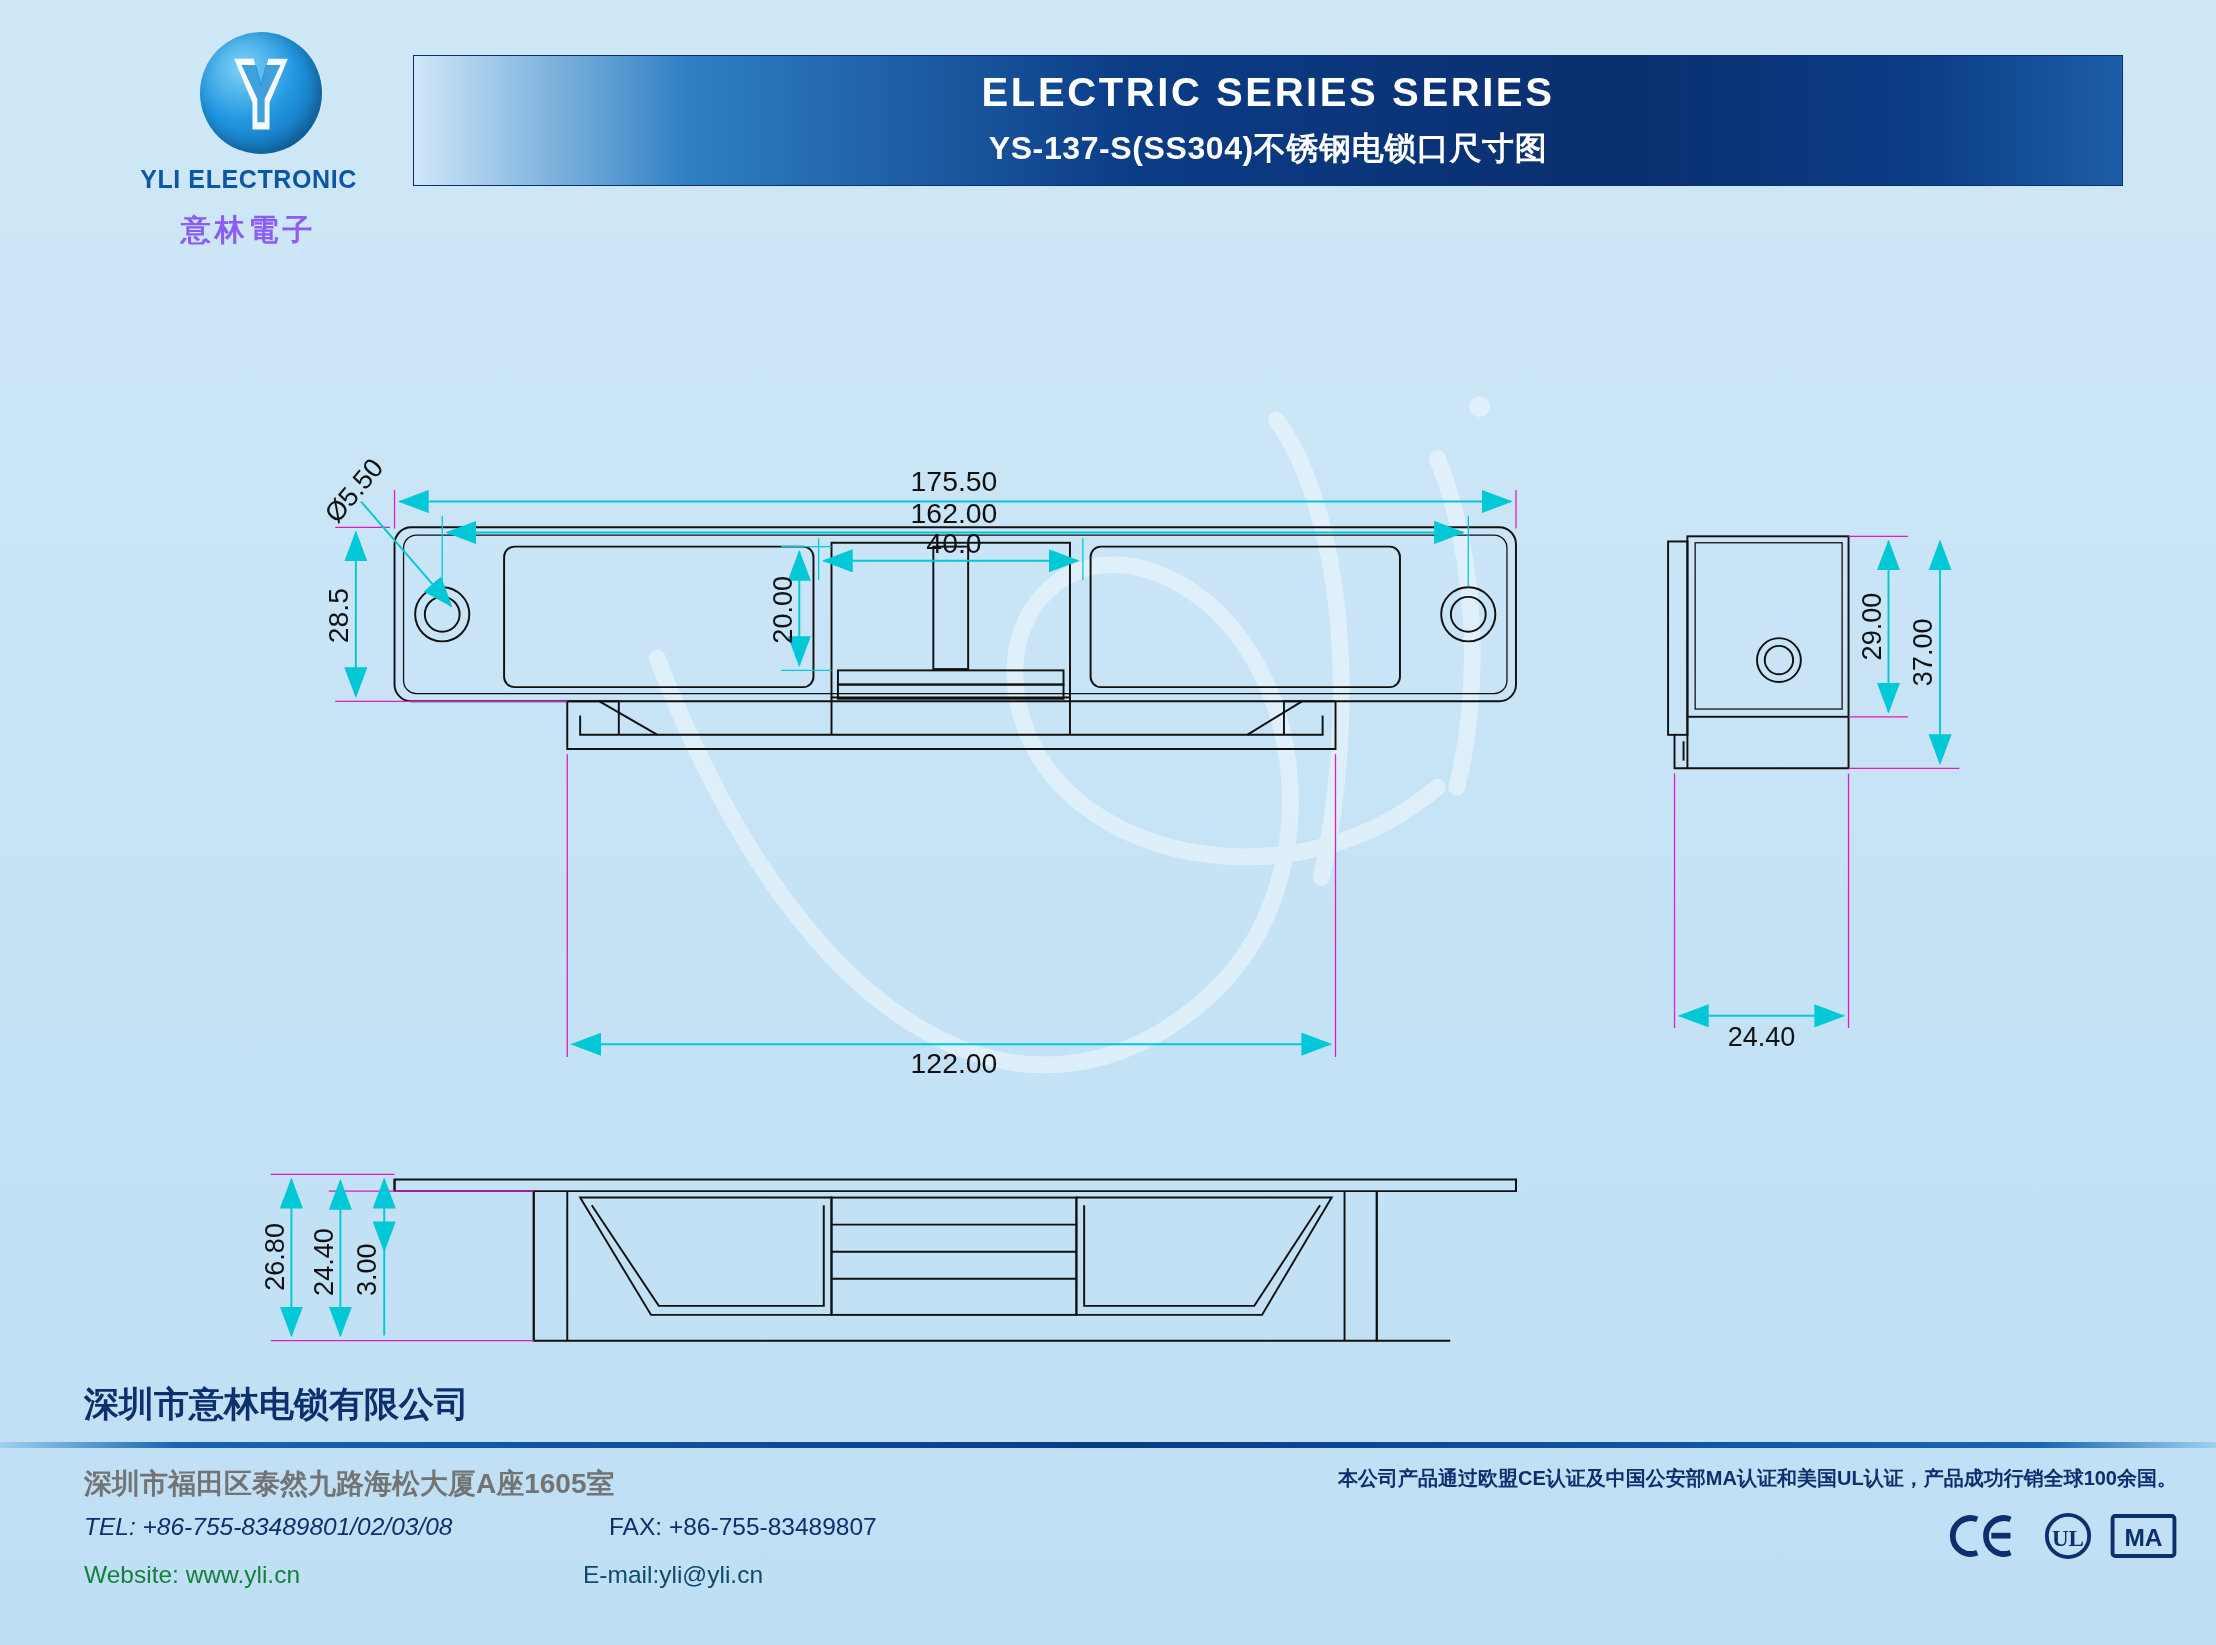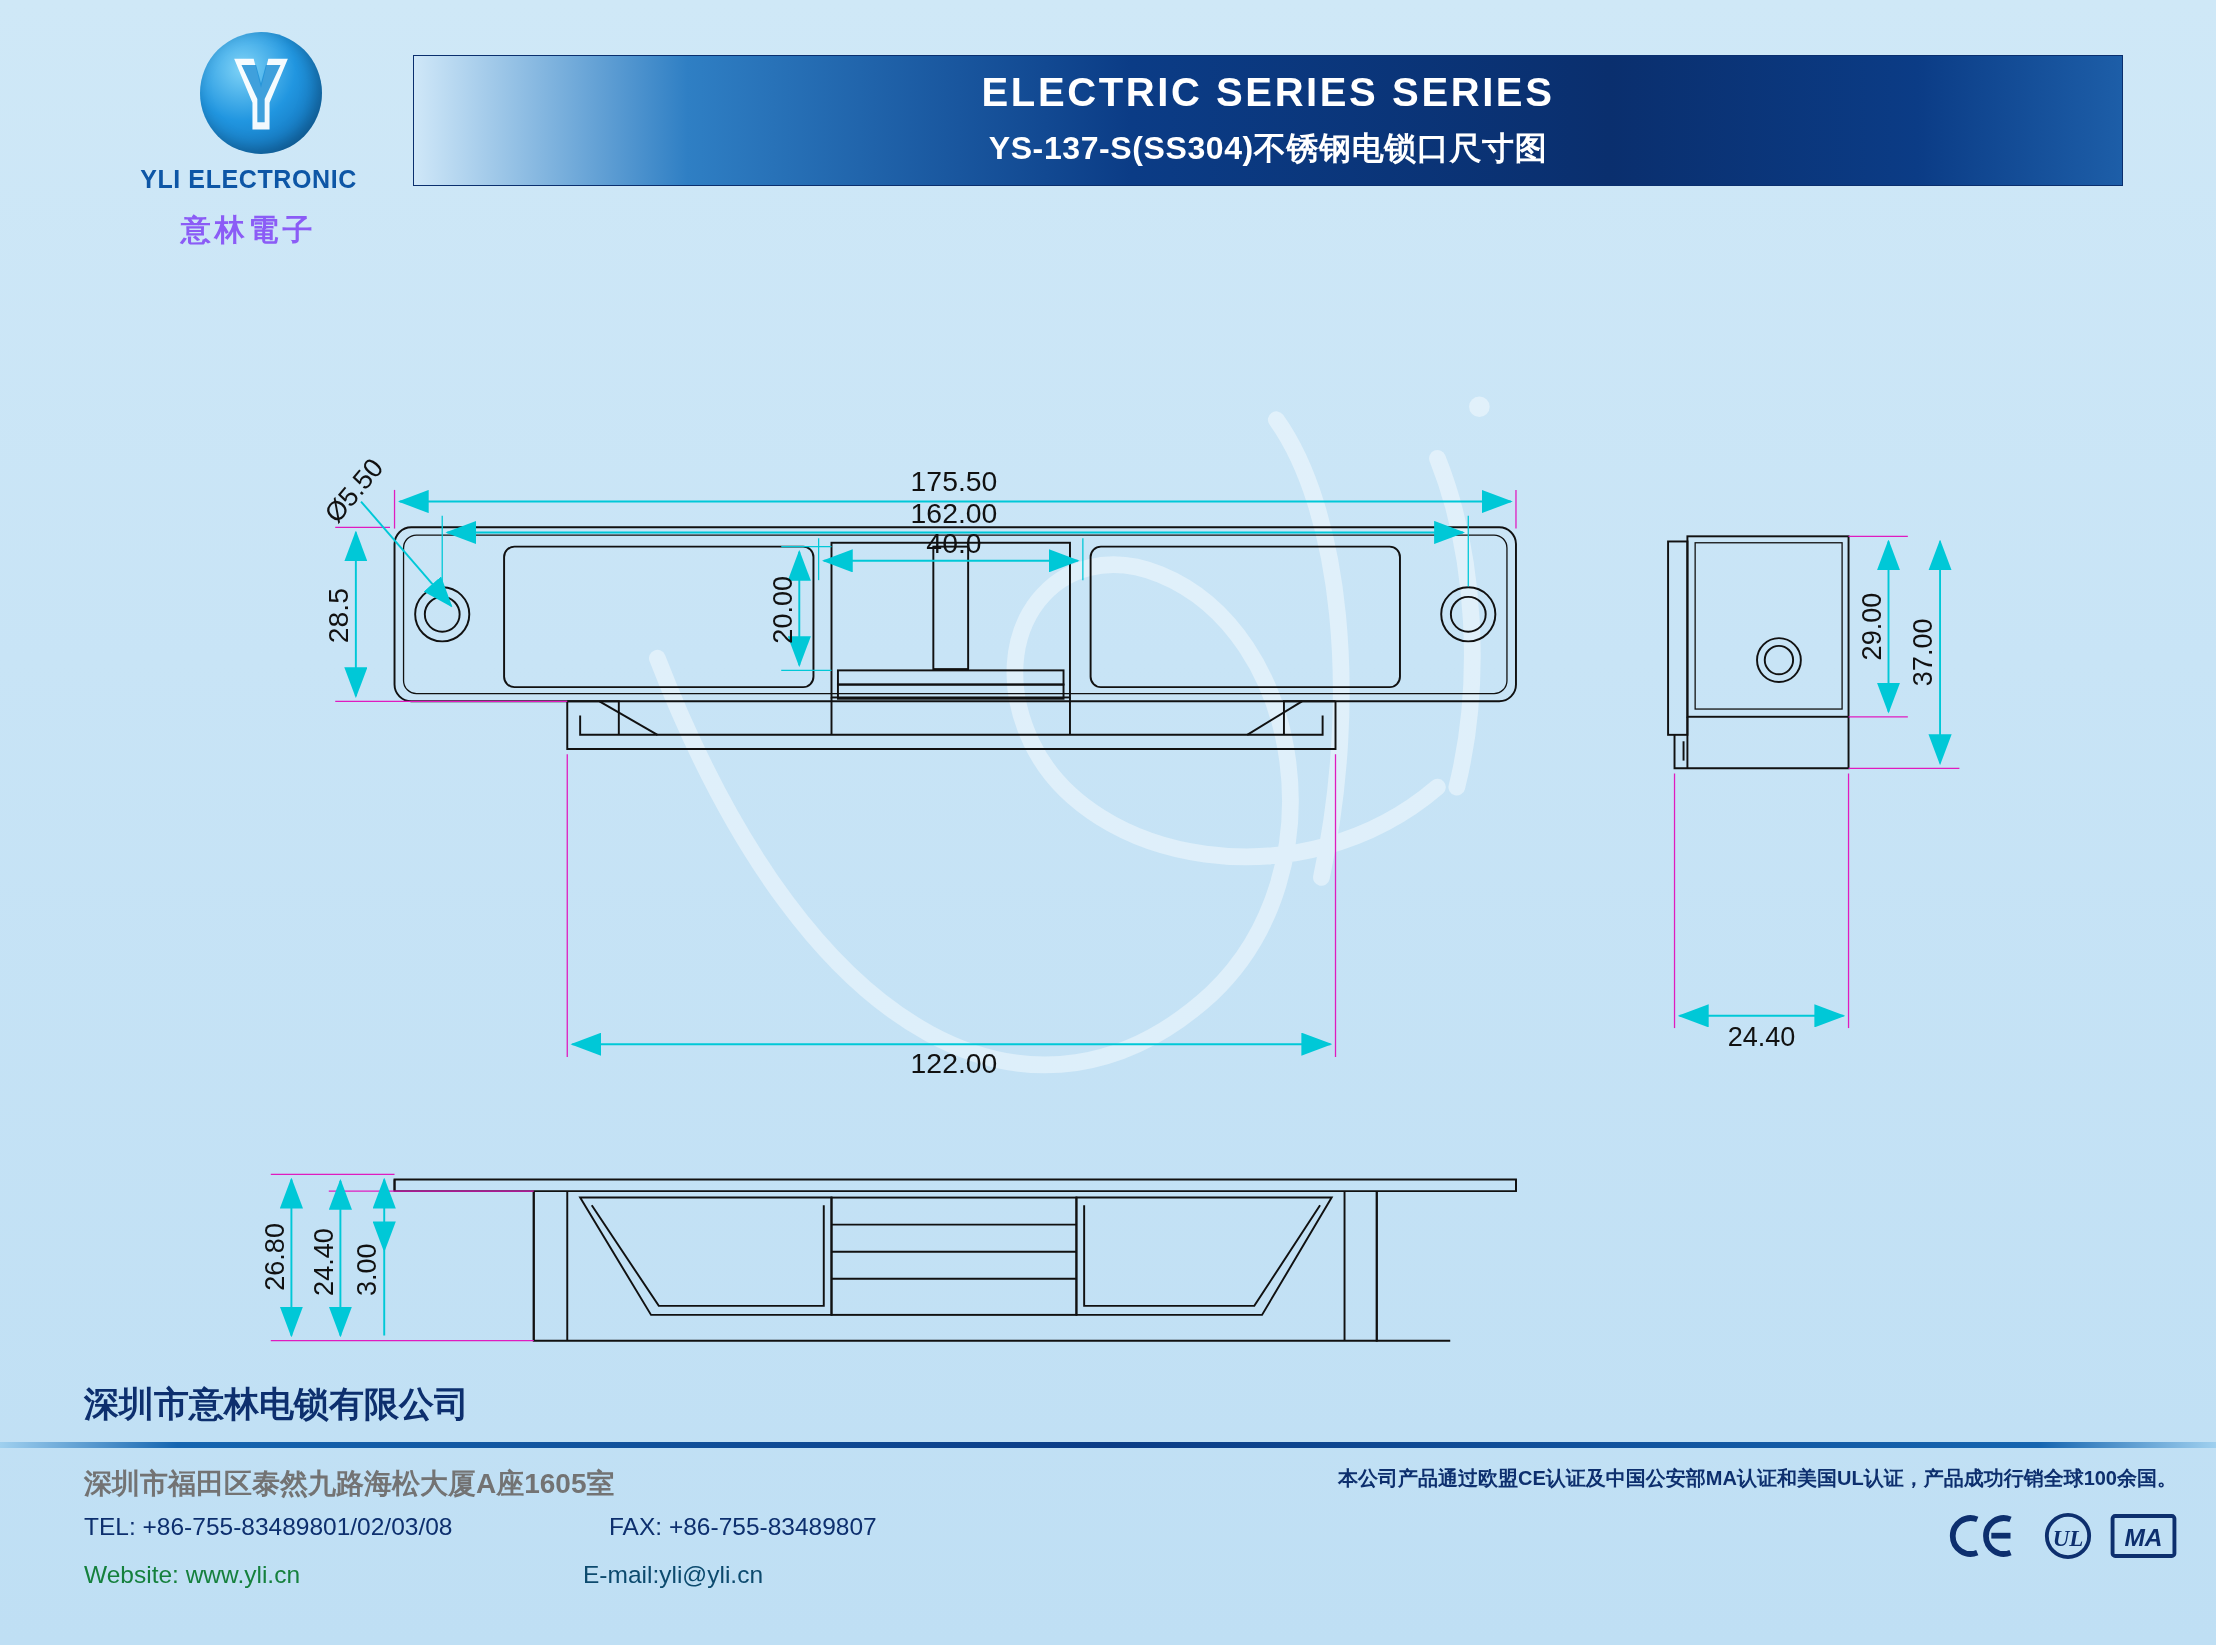--- a/index.html
+++ b/index.html
@@ -37,26 +37,26 @@
   .wm{position:absolute;left:580px;top:52px;width:1096px;height:903px;opacity:.5;}
 
   svg.dwg{position:absolute;left:0;top:0;width:2216px;height:1115px;}
 
   
   .footer{position:absolute;left:0;bottom:0;width:100%;height:277px;}
   .company{position:absolute;left:84px;top:13px;font-size:35px;font-weight:bold;color:#0d2f6e;text-align:center;}
   .rule{position:absolute;left:0;top:74px;width:100%;height:6.4px;
         background:linear-gradient(90deg,#9fd0ef 0%,#1565b0 8%,#0b3c86 50%,#1565b0 92%,#9fd0ef 100%);}
   .addr{position:absolute;left:84px;top:97px;font-size:28px;font-weight:bold;color:#737373;}
-  .tel{position:absolute;left:84px;top:145px;font-size:24.5px;color:#0d2f6e;}
+  .tel{position:absolute;left:84px;top:145px;font-size:24.5px;color:#0d2f6e;font-style:italic;}
   .fax{position:absolute;left:609px;top:145px;font-size:24.5px;color:#0d2f6e;}
   .web{position:absolute;left:84px;top:193px;font-size:24.5px;color:#15803d;}
   .mail{position:absolute;left:583px;top:193px;font-size:24.5px;color:#0c4a6e;}
   .cert-text{position:absolute;right:39px;top:97px;font-size:20px;font-weight:bold;color:#0d2f6e;}
-  .marks{position:absolute;right:39px;top:139px;height:58px;display:flex;align-items:center;gap:17px;font-style:italic;}
+  .marks{position:absolute;right:39px;top:139px;height:58px;display:flex;align-items:center;gap:17px;}
   .mk{color:#0d2f6e;}
 </style>
 </head>
 <body>
 
 <div class="page">
 
   <div class="header">
 
     <div class="logo-block">

